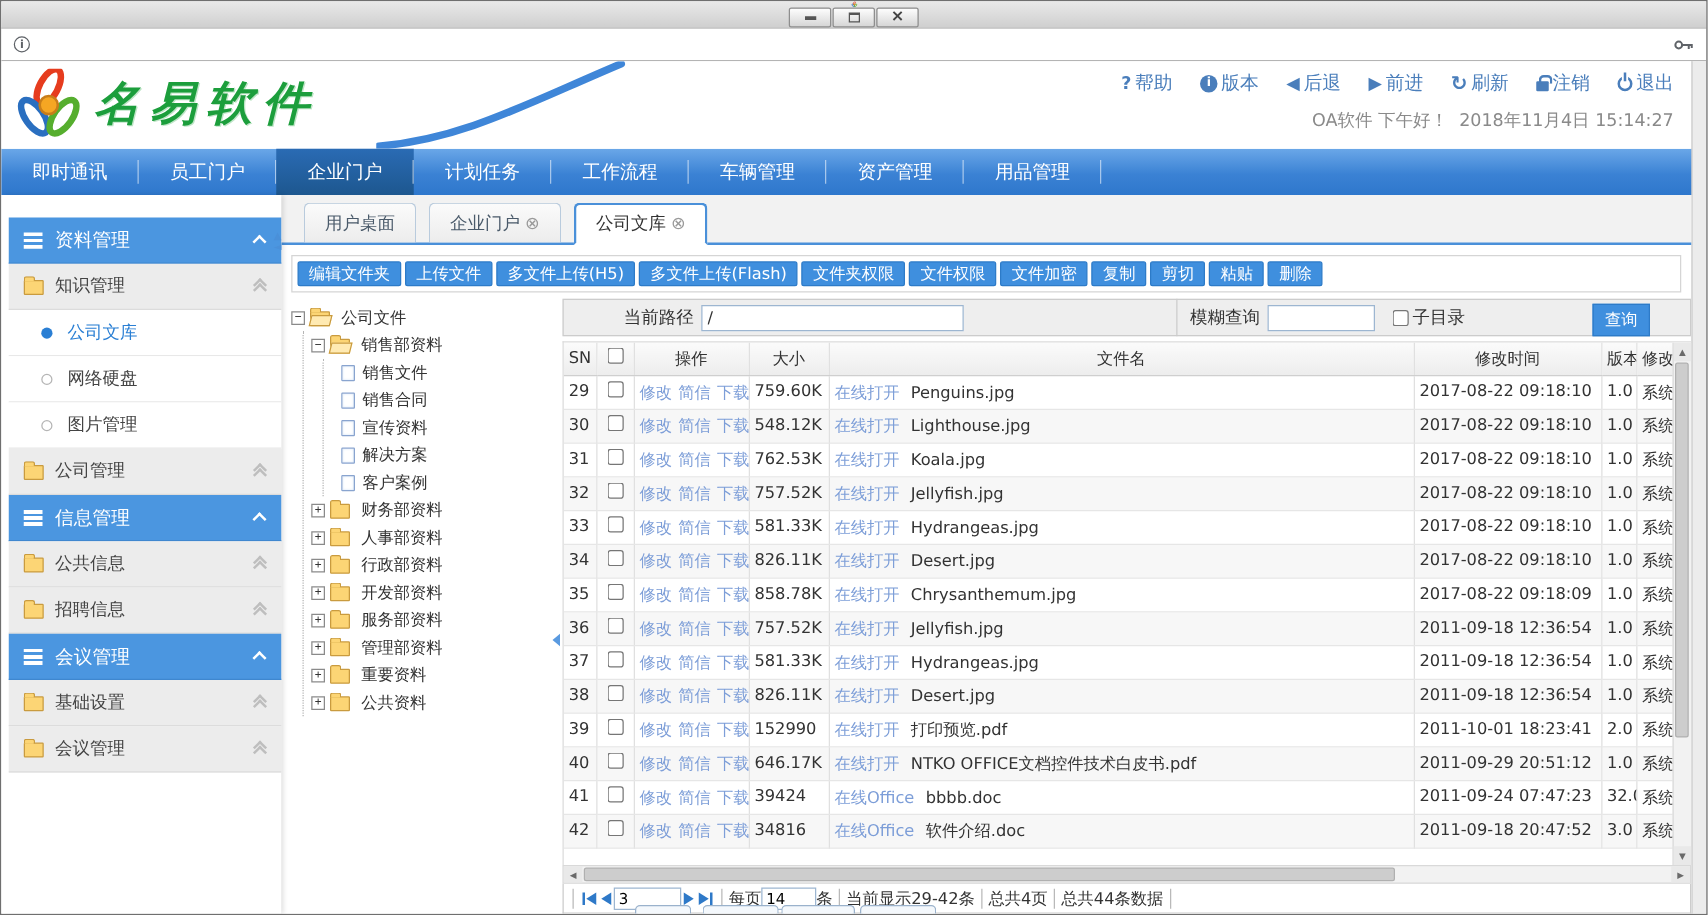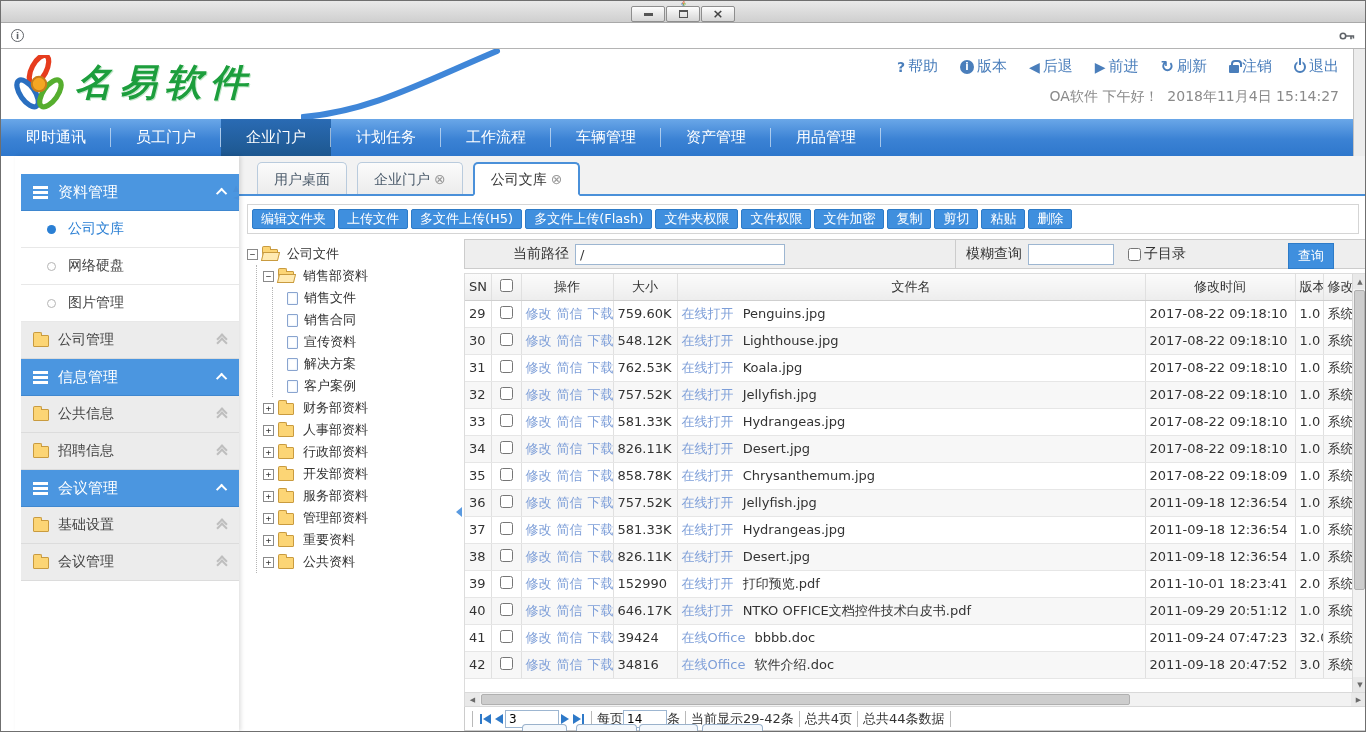--- a/index.html
+++ b/index.html
@@ -46,21 +46,21 @@
   .ico-power::before { content:""; position:absolute; top:-5px; left:50%; margin-left:-1px; width:2px; height:7px; background:#4a7ebb; box-shadow:-1.5px 0 0 #fff,1.5px 0 0 #fff; }
   .hdr-date { margin-top:12px; color:#8a8a8a; font-size:14px; }
 
   
   .navbar { height:37px; background:linear-gradient(#6aa7e8,#3b82d4 55%,#2e77cc); display:flex; }
   .nav-item { color:#fff; font-size:15px; line-height:37px; padding:0 25px; position:relative; cursor:pointer; white-space:nowrap; }
   .nav-item::after { content:""; position:absolute; right:0; top:9px; height:19px; width:1px; background:rgba(255,255,255,.55); }
   .nav-item.active { background:linear-gradient(#2a6bb4,#1d578f); }
 
   
-  .bodyrow { position:absolute; top:107px; bottom:0; left:14px; width:100%; display:flex; }
+  .bodyrow { position:absolute; top:107px; bottom:0; left:0; width:100%; display:flex; }
 
   
   .sidebar { width:224px; background:#fff; padding:18px 0 0 6px; box-shadow:2px 0 4px rgba(0,0,0,.12); position:relative; z-index:2; }
   .sb-group-hd { height:37px; background:#4b96e0; color:#fff; display:flex; align-items:center; padding:0 12px; font-size:15px; cursor:pointer; border-bottom:1px solid #3f87cf; }
   .ico-list { width:15px; height:13px; margin-right:10px; background:repeating-linear-gradient(to bottom,#fff 0 3px,transparent 3px 5px); }
   .chev-up { width:8px; height:8px; border-left:2px solid #fff; border-top:2px solid #fff; transform:rotate(45deg) translateY(2px); margin-left:auto; }
   .sb-item { height:37px; display:flex; align-items:center; padding:0 12px; font-size:14px; color:#444; cursor:pointer; }
   .sb-item.folder { background:#ececec; border-bottom:1px solid #dcdcdc; }
   .sb-item.leaf { background:#fff; border-bottom:1px solid #e8e8e8; padding-left:26px; }
   .sb-item.leaf.active { color:#2a7fd4; }
@@ -233,20 +233,25 @@
         <div class="nav-item">用品管理</div>
       </div>
 
     <div class="bodyrow">
       <div class="sidebar" id="sidebar">
           <div class="sb-group-hd">
             <span class="ico-list"></span>
             <span>资料管理</span>
             <span class="chev-up"></span>
           </div>
+          <div class="sb-item folder">
+            <span class="ico-folder"></span>
+            <span>知识管理</span>
+            <span class="chev2"></span>
+          </div>
           <div class="sb-item leaf active">
             <span class="dot on"></span>
             <span>公司文库</span>
           </div>
           <div class="sb-item leaf">
             <span class="dot off"></span>
             <span>网络硬盘</span>
           </div>
           <div class="sb-item leaf">
             <span class="dot off"></span>

